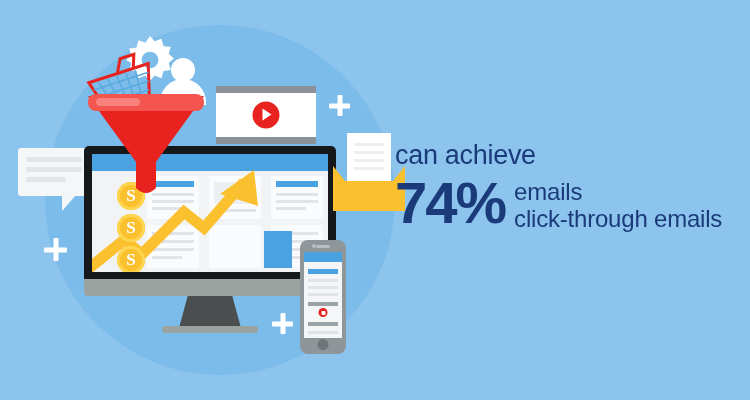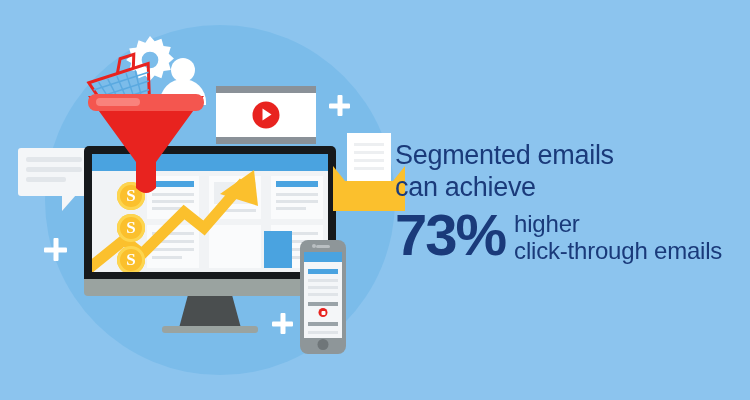--- a/index.html
+++ b/index.html
@@ -248,24 +248,23 @@
       <div class="ln" style="top:41px;"></div>
       <div class="ln" style="top:50px;height:4px;background:#9aa3a8;"></div>
       <div class="dot"></div>
       <div class="ln" style="top:70px;height:4px;background:#9aa3a8;"></div>
       <div class="ln" style="top:79px;"></div>
     </div>
     <div class="home"></div>
   </div>
 
   <div class="textblock">
-    <div class="t-line1">Segmented emails</div>
     <div class="t-line2">can achieve</div>
     <div class="big-row">
-      <div class="t-big">73%</div>
+      <div class="t-big">74%</div>
       <div class="t-small">
-        <div class="s1">higher</div>
+        <div class="s1">emails</div>
         <div class="s2">click-through emails</div>
       </div>
     </div>
   </div>
 
 </div>
 
 </body></html>

